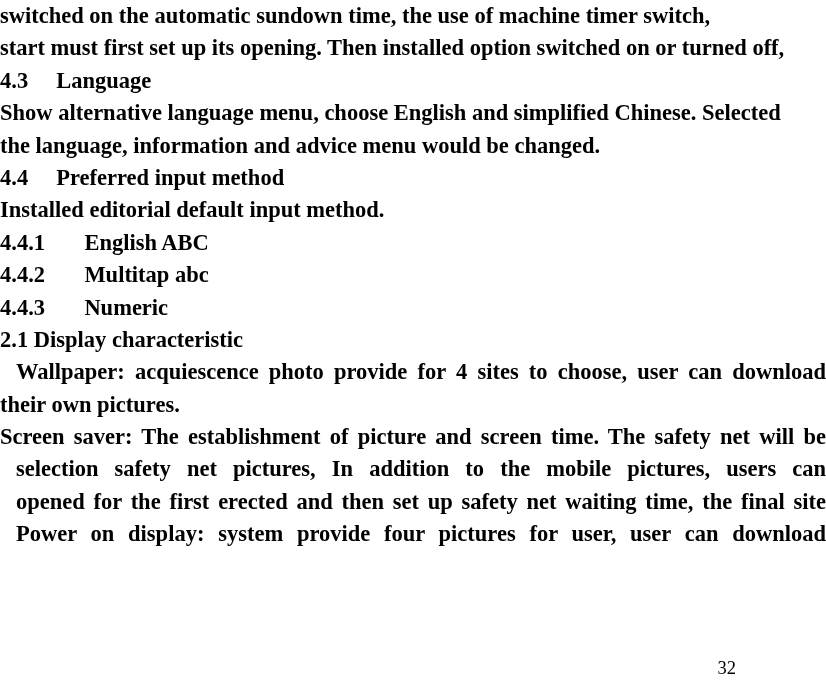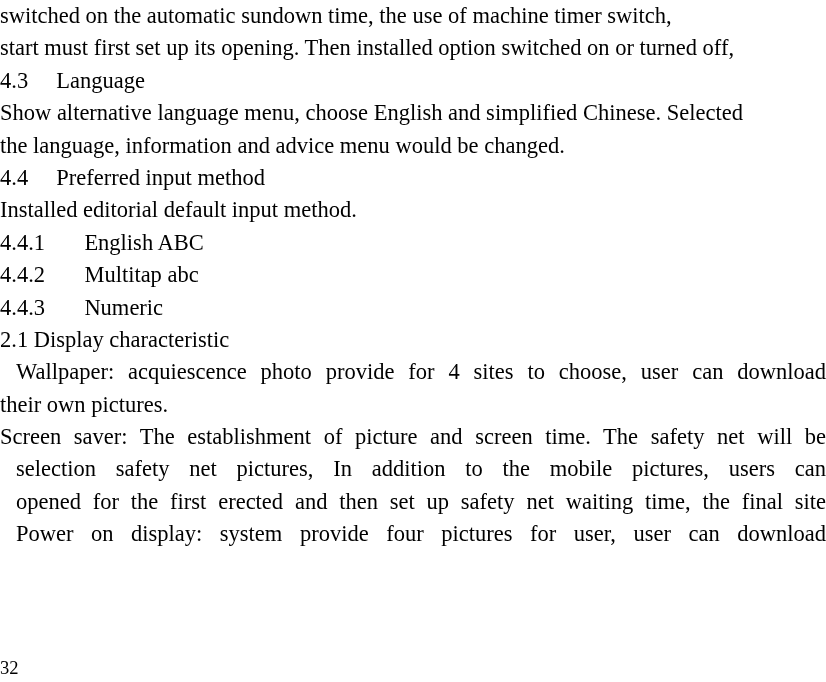--- a/index.html
+++ b/index.html
@@ -31,41 +31,42 @@
   }
   
   .ln {
     display: block;
     font-size: 22.5px;
     line-height: 32.4px;
     height: 32.4px;
     white-space: pre;
     letter-spacing: 0px;
     word-spacing: 0px;
+    font-weight: bold;
   }
   
   .ln.just {
     white-space: normal;
     text-align: justify;
     text-align-last: justify;
     text-justify: inter-word;
     margin-left: 16px;
   }
   
   .ln.just-soft {
     white-space: normal;
     text-align: justify;
     text-align-last: justify;
   }
   .page-number {
     position: absolute;
-    left: 0;
+    left: 16px;
     top: 657px;
     width: 720px;
-    text-align: left;
+    text-align: right;
     font-size: 18.5px;
     line-height: 22px;
   }
 </style>
 </head>
 <body>
 
 <div class="page">
 
   <div class="body-text">

